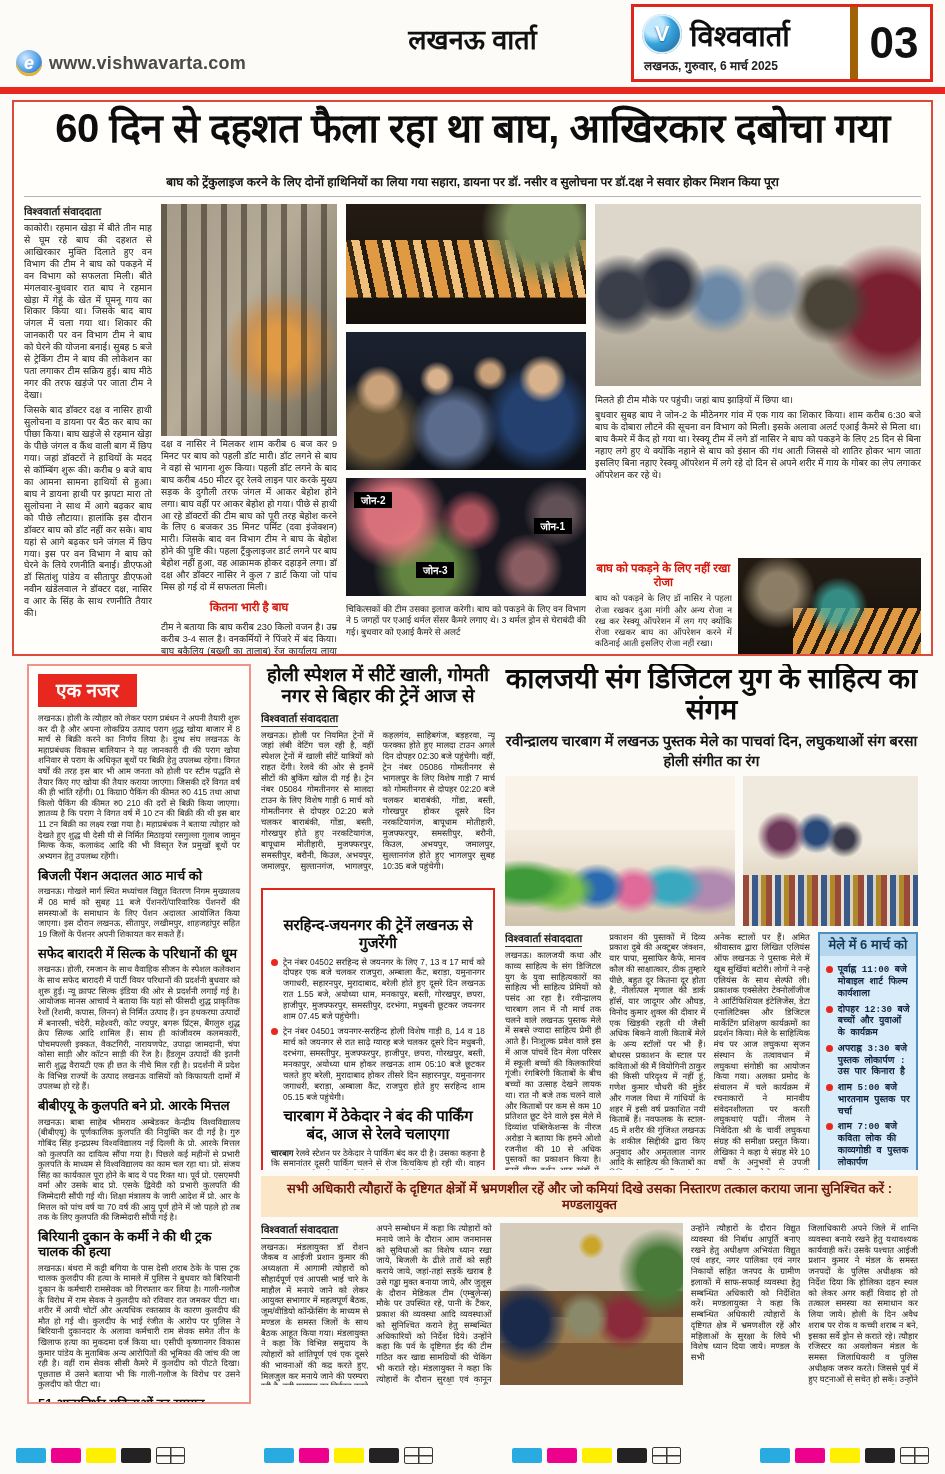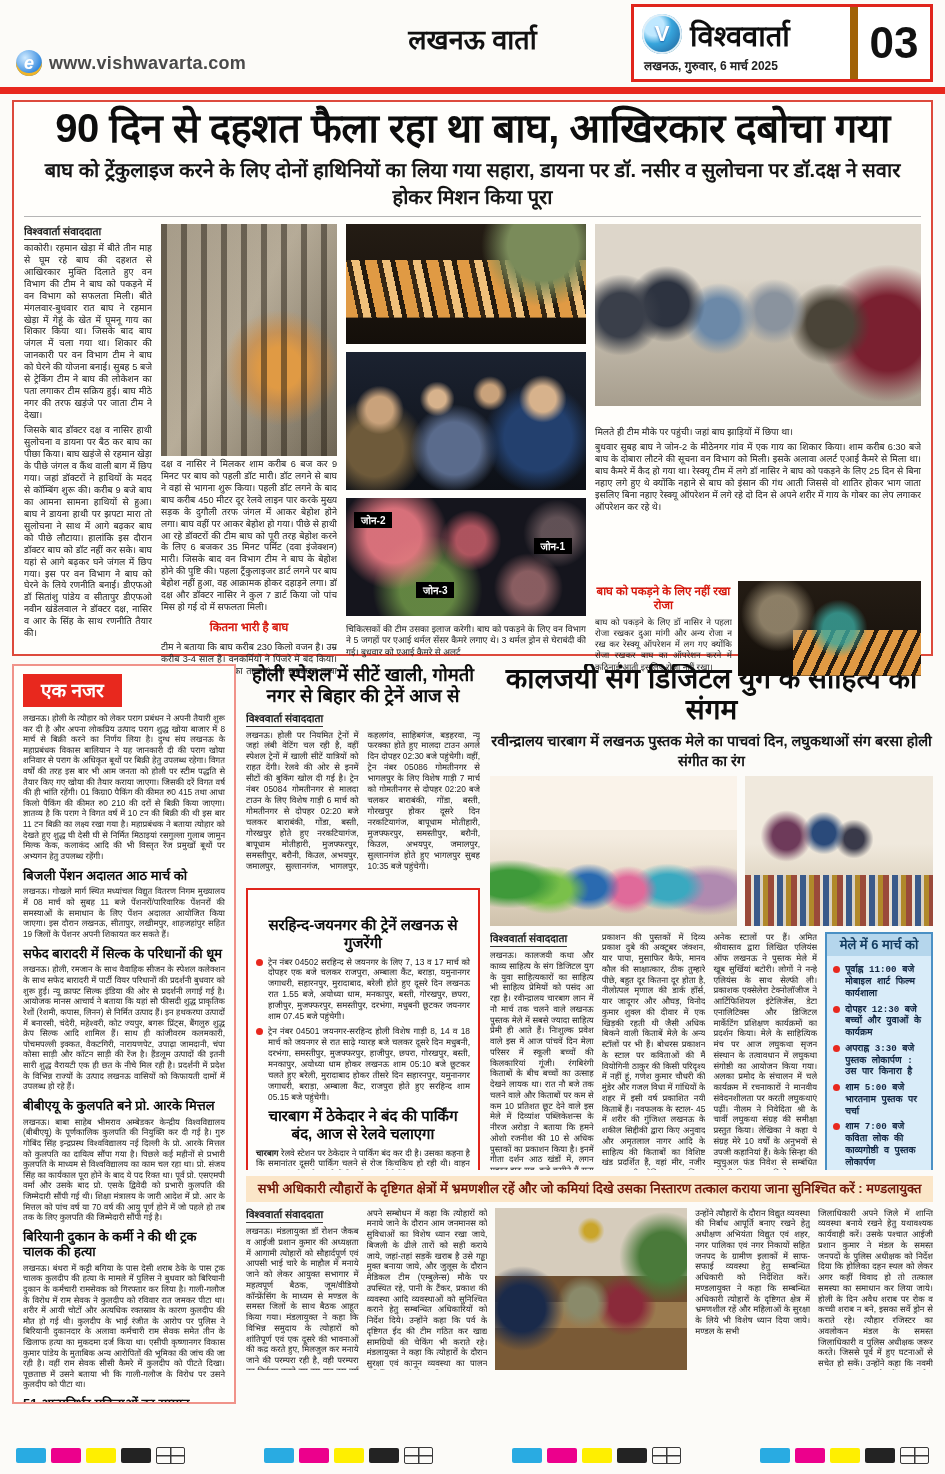--- a/index.html
+++ b/index.html
@@ -18,29 +18,29 @@
   .logo-circle{width:40px;height:40px;border-radius:50%;background:radial-gradient(circle at 30% 30%,#bfe8ff 0 25%,#37a5dc 45%,#2a7fb8 70%,#3f9e4f 100%);position:relative;flex:none;box-shadow:0 0 0 2px #dfeef7 inset;}
   .logo-v{position:absolute;inset:0;display:flex;align-items:center;justify-content:center;color:#fff;font-weight:bold;font-size:22px;text-shadow:0 1px 2px #1b5fa8;}
   .paper-name{font-size:29px;font-weight:bold;color:#0e0e0e;}
   .dateline{font-size:12px;font-weight:bold;color:#222;margin-top:3px;padding-left:2px;}
   .pagenum{width:72px;border-left:8px solid #a16207;display:flex;align-items:center;justify-content:center;font-size:44px;font-weight:bold;color:#111;}
   .red-rule{position:absolute;left:0;right:0;bottom:0;height:7px;background:#e8281e;}
 
   
   .tiger{margin:6px 12px 0;border:2.5px solid #dd4a3c;padding:4px 10px 8px;height:556px;box-sizing:border-box;background:#fffefb;}
   .t-head{font-size:40px;font-weight:bold;text-align:center;line-height:1.12;letter-spacing:-.5px;color:#0d0d0d;}
-  .t-sub{font-size:20px;font-weight:bold;text-align:center;margin-top:5px;padding-bottom:6px;border-bottom:1.5px solid #b5b5b5;color:#161616;}
+  .t-sub{font-size:12px;font-weight:bold;text-align:center;margin-top:22px;padding-bottom:6px;border-bottom:1.5px solid #b5b5b5;color:#161616;}
   .t-body{display:grid;grid-template-columns:128px 176px 240px 1fr;gap:9px;margin-top:7px;height:452px;overflow:hidden;}
   .byline{font-weight:bold;font-size:10.5px;border-bottom:1.5px solid #333;width:fit-content;padding-bottom:1px;margin-bottom:3px;}
   .p-sm{font-size:9.2px;line-height:1.3;text-align:justify;margin:3px 0;color:#222;}
   .redhead{color:#d6170b;font-weight:bold;text-align:center;font-size:11.5px;line-height:1.2;margin:4px 0;}
   .tcol{overflow:hidden;}
   .tcol2{display:flex;flex-direction:column;}
   .tcol3{display:flex;flex-direction:column;gap:8px;}
-  .tcol4{display:flex;flex-direction:column;gap:18px;}
+  .tcol4{display:flex;flex-direction:column;gap:6px;}
   .c4-row{display:grid;grid-template-columns:42% 1fr;gap:6px;height:96px;}
   .c4-row .tcol{overflow:hidden;}
 
   
   .ph{position:relative;overflow:hidden;background:#888;flex:none;}
   .ph-cage{height:232px;background:
     repeating-linear-gradient(90deg,rgba(35,28,18,.5) 0 6px,rgba(0,0,0,0) 6px 20px),
     radial-gradient(circle at 68% 62%,#e09a44 0 11%,rgba(214,140,60,.65) 19%,rgba(0,0,0,0) 31%),
     linear-gradient(140deg,#9d948333,#0000),
     linear-gradient(120deg,#a89d8a 0%,#baaf9b 45%,#6e6554 100%);}
@@ -79,21 +79,21 @@
     linear-gradient(#ddd6ca 0 30%,#c2baab 60%,#a79e8e);}
   .ph-rescue{height:100%;min-height:90px;background-color:#1a1410;background-image:
     radial-gradient(circle at 55% 50%,rgba(58,169,160,.8) 0 14%,rgba(0,0,0,0) 26%),
     radial-gradient(circle at 22% 35%,rgba(176,160,130,.75) 0 12%,rgba(0,0,0,0) 24%),
     repeating-linear-gradient(115deg,#e09a44 0 9px,#241a10 9px 13px),
     linear-gradient(#241c14,#140f0a);
     background-size:auto,auto,70% 48%,100% 100%;background-position:0 0,0 0,100% 100%,0 0;background-repeat:no-repeat;}
   .cap{font-size:8.8px;line-height:1.3;text-align:justify;color:#222;overflow:hidden;}
 
   
-  .lower{margin:8px 12px 0;display:grid;grid-template-columns:224px 1fr;gap:10px;height:740px;}
+  .lower{margin:8px 27px 0;display:grid;grid-template-columns:224px 1fr;gap:10px;height:740px;}
   .eknazar{border:2px solid #f0938a;padding:6px 9px;box-sizing:border-box;overflow:hidden;background:#fffefb;}
   .ek-tab{background:#e8281e;color:#fff;font-size:19px;font-weight:bold;padding:3px 18px 4px;display:inline-block;margin:2px 0 6px;}
   .ek-h{font-size:13px;font-weight:bold;line-height:1.15;margin:7px 0 3px;color:#0e0e0e;}
   .ek-b{font-size:8.3px;line-height:1.28;text-align:justify;color:#262626;}
 
   .lower-right{display:flex;flex-direction:column;gap:6px;min-width:0;}
   .row1{display:grid;grid-template-columns:234px 1fr;gap:10px;height:506px;overflow:hidden;}
   .train{overflow:hidden;}
   .train-h{font-size:18.5px;font-weight:bold;text-align:center;line-height:1.15;color:#0d0d0d;}
   .train-cols{column-count:2;column-gap:9px;font-size:8.4px;line-height:1.3;text-align:justify;height:152px;overflow:hidden;margin-top:2px;color:#222;}
@@ -173,21 +173,21 @@
           <span class="paper-name">विश्ववार्ता</span>
         </div>
         <div class="dateline">लखनऊ,  गुरुवार, 6 मार्च 2025</div>
       </div>
       <div class="pagenum">03</div>
     </div>
     <div class="red-rule"></div>
   </div>
 
   <div class="tiger">
-    <div class="t-head">90 दिन से दहशत फैला रहा था बाघ, आखिरकार दबोचा गया</div>
+    <div class="t-head">60 दिन से दहशत फैला रहा था बाघ, आखिरकार दबोचा गया</div>
     <div class="t-sub">बाघ को ट्रेंकुलाइज करने के लिए दोनों हाथिनियों का लिया गया सहारा, डायना पर डॉ. नसीर व सुलोचना पर डॉ.दक्ष ने सवार होकर मिशन किया पूरा</div>
     <div class="t-body">
       <div class="tcol">
         <div class="byline">विश्ववार्ता संवाददाता</div>
         <p class="p-sm">काकोरी। रहमान खेड़ा में बीते तीन माह से घूम रहे बाघ की दहशत से आखिरकार मुक्ति दिलाते हुए वन विभाग की टीम ने बाघ को पकड़ने में वन विभाग को सफलता मिली। बीते मंगलवार-बुधवार रात बाघ ने रहमान खेड़ा में गेहूं के खेत में घूमनू गाय का शिकार किया था। जिसके बाद बाघ जंगल में चला गया था। शिकार की जानकारी पर वन विभाग टीम ने बाघ को घेरने की योजना बनाई। सुबह 5 बजे से ट्रेकिंग टीम ने बाघ की लोकेशन का पता लगाकर टीम सक्रिय हुई। बाघ मीठे नगर की तरफ खड़ंजे पर जाता टीम ने देखा।</p>
         <p class="p-sm">जिसके बाद डॉक्टर दक्ष व नासिर हाथी सुलोचना व डायना पर बैठ कर बाघ का पीछा किया। बाघ खड़ंजे से रहमान खेड़ा के पीछे जंगल व कैंथ वाली बाग में छिप गया। जहां डॉक्टरों ने हाथियों के मदद से कॉम्बिंग शुरू की। करीब 9 बजे बाघ का आमना सामना हाथियों से हुआ। बाघ ने डायना हाथी पर झपटा मारा तो सुलोचना ने साथ में आगे बढ़कर बाघ को पीछे लौटाया। हालांकि इस दौरान डॉक्टर बाघ को डॉट नहीं कर सके। बाघ यहां से आगे बढ़कर घने जंगल में छिप गया। इस पर वन विभाग ने बाघ को घेरने के लिये रणनीति बनाई। डीएफओ डॉ सितांशु पांडेय व सीतापुर डीएफओ नवीन खंडेलवाल ने डॉक्टर दक्ष, नासिर व आर के सिंह के साथ रणनीति तैयार की।</p>
       </div>
       <div class="tcol tcol2">
         <div class="ph ph-cage"></div>
         <p class="p-sm">दक्ष व नासिर ने मिलकर शाम करीब 6 बज कर 9 मिनट पर बाघ को पहली डॉट मारी। डॉट लगने से बाघ ने वहां से भागना शुरू किया। पहली डॉट लगने के बाद बाघ करीब 450 मीटर दूर रेलवे लाइन पार करके मुख्य सड़क के दुगौली तरफ जंगल में आकर बेहोश होने लगा। बाघ वहीं पर आकर बेहोश हो गया। पीछे से हाथी आ रहे डॉक्टरों की टीम बाघ को पूरी तरह बेहोश करने के लिए 6 बजकर 35 मिनट पर्मिट (दवा इंजेक्शन) मारी। जिसके बाद वन विभाग टीम ने बाघ के बेहोश होने की पुष्टि की। पहला ट्रैंकुलाइजर डार्ट लगने पर बाघ बेहोश नहीं हुआ, वह आक्रामक होकर दहाड़ने लगा। डॉ दक्ष और डॉक्टर नासिर ने कुल 7 डार्ट किया जो पांच मिस हो गई दो में सफलता मिली।</p>

